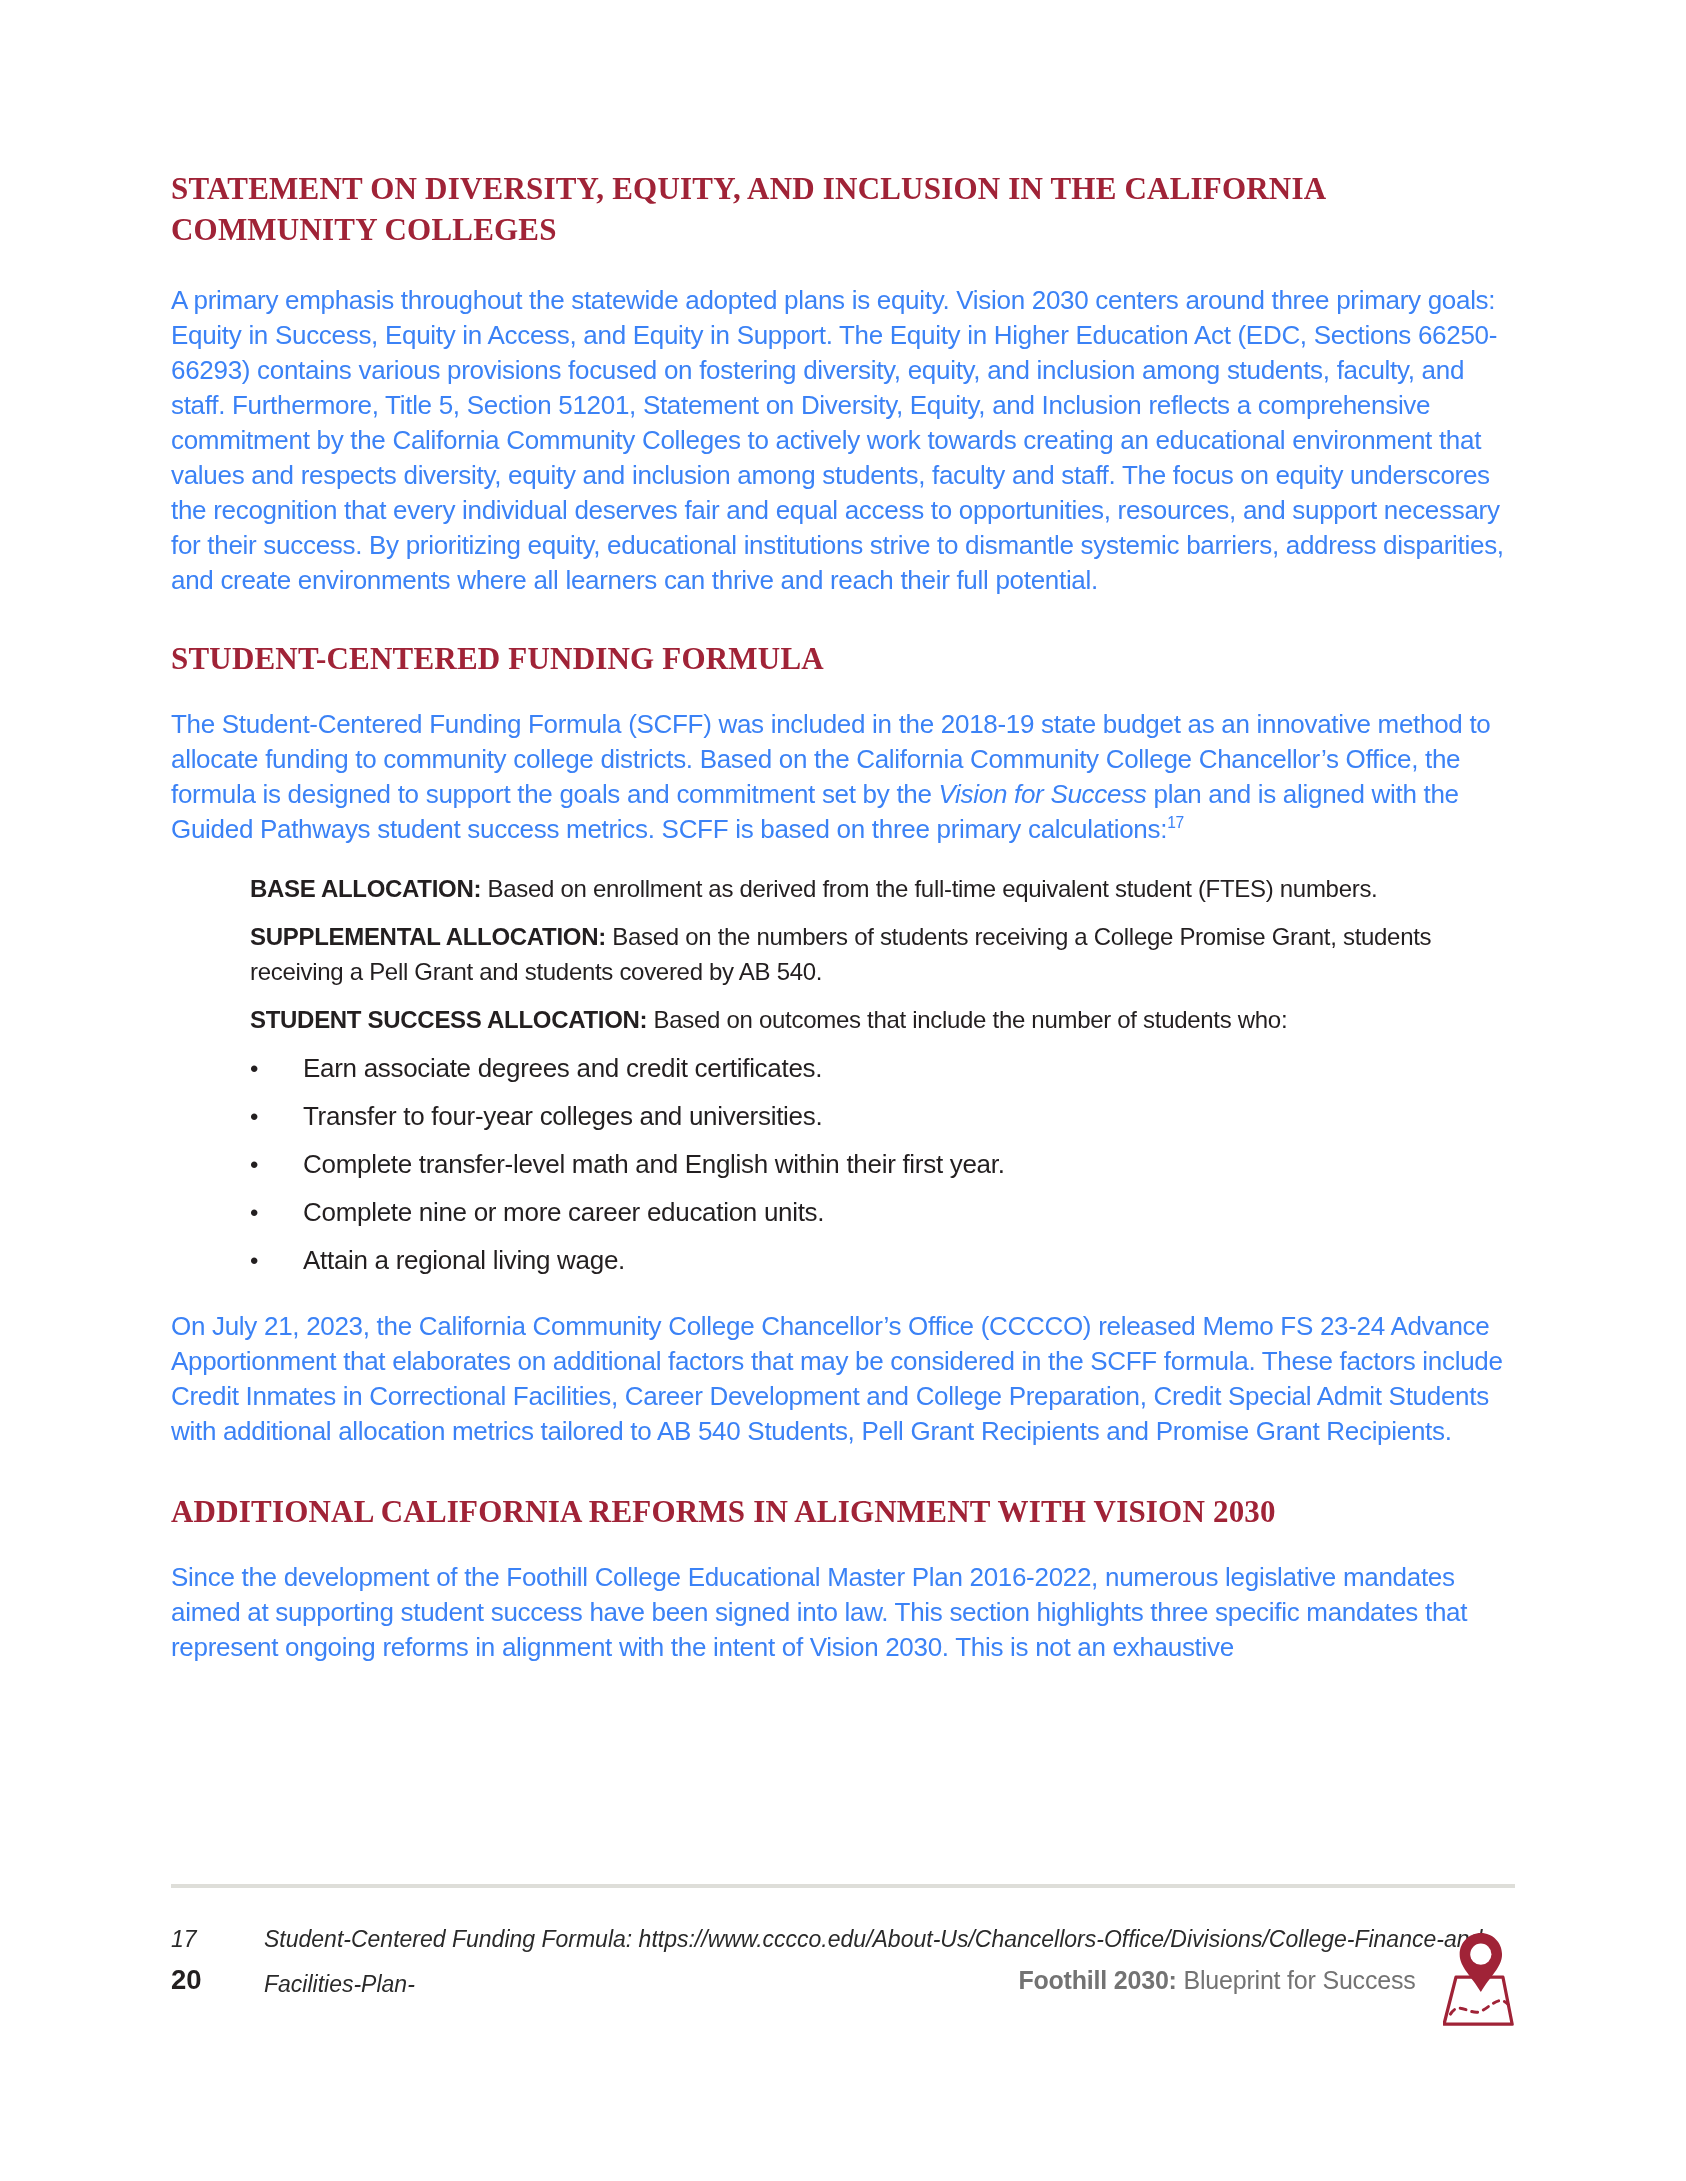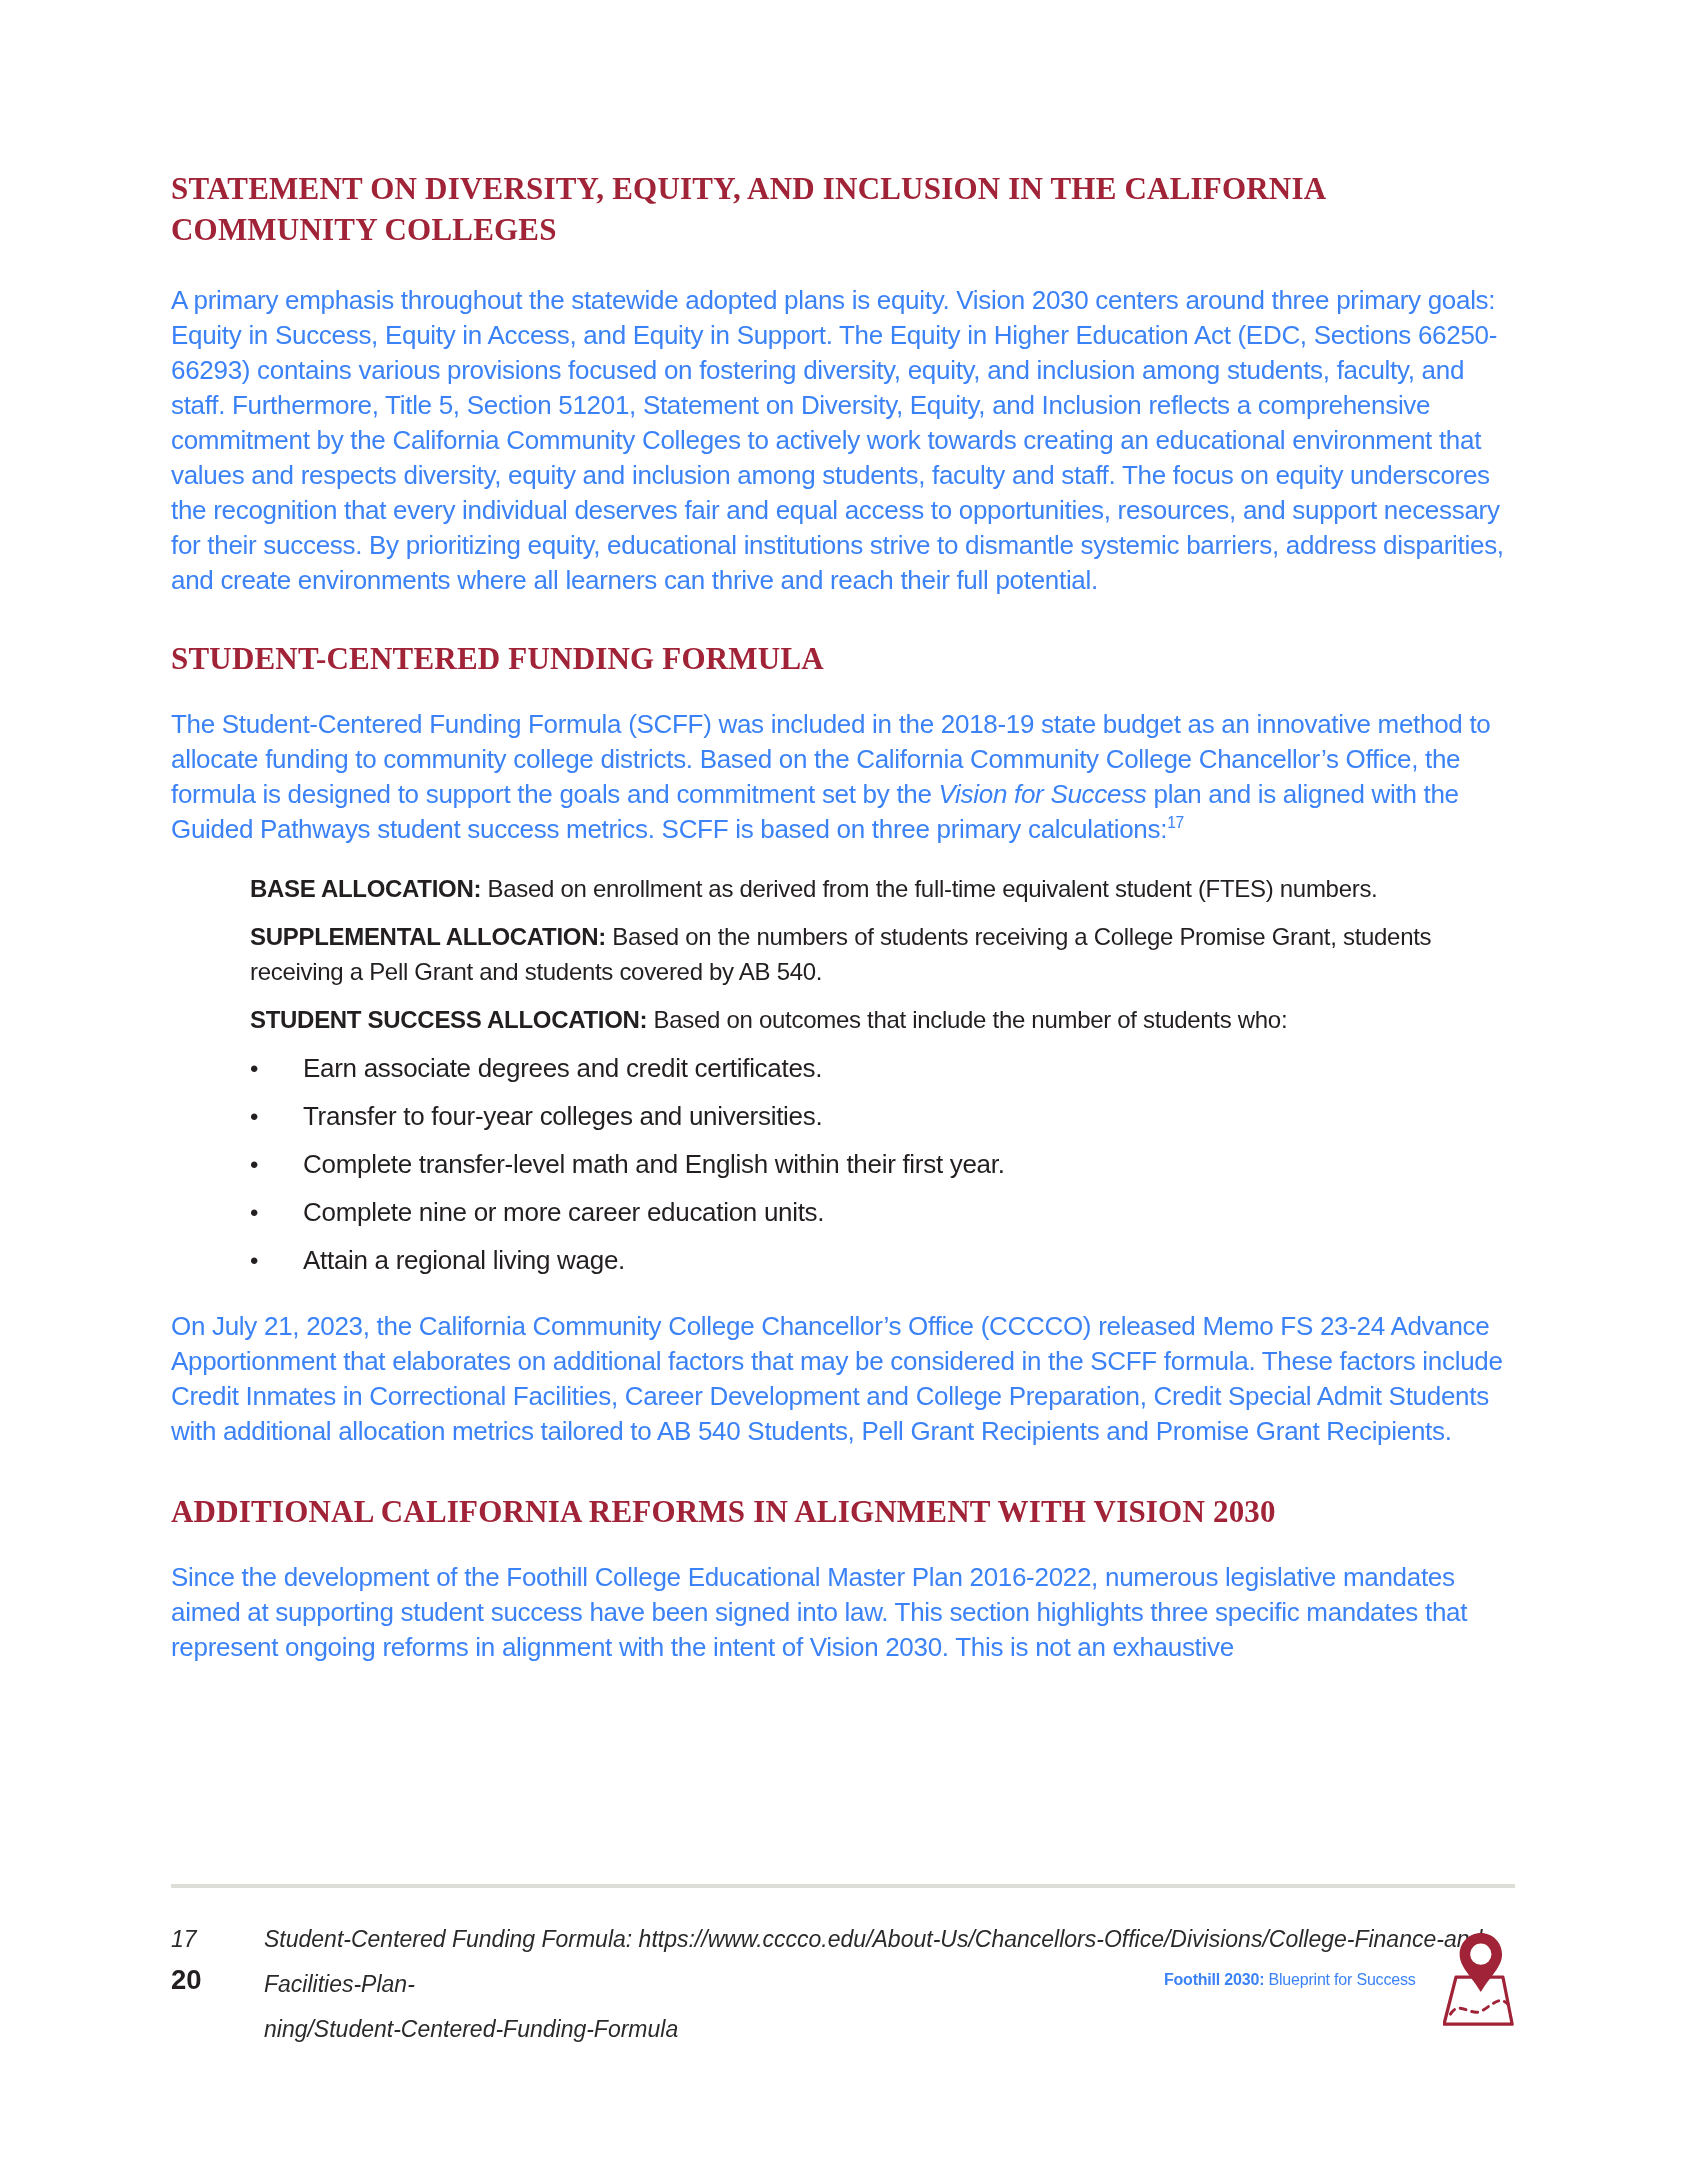--- a/index.html
+++ b/index.html
@@ -120,22 +120,22 @@
     color: #231F20;
     font-size: 27.5px;
     font-weight: 600;
   }
   .footer-right {
     display: flex;
     align-items: center;
     gap: 27.5px;
   }
   .brand {
-    color: #3b82f6;
-    font-size: 16px;
+    color: #737373;
+    font-size: 25px;
     letter-spacing: -0.2px;
     margin-left: 31px;
   }
   .brand .brand-bold { font-weight: 700; }
   .map-icon { width: 72px; height: 94px; display: block; }
 </style>
 </head>
 <body>
 
 <div class="page">
@@ -179,21 +179,20 @@
     <p class="body p4">Since the development of the Foothill College Educational Master Plan 2016-2022, numerous legislative mandates aimed at supporting student success have been signed into law. This section highlights three specific mandates that represent ongoing reforms in alignment with the intent of Vision 2030. This is not an exhaustive</p>
 
   </div>
 
   <div class="footnote-rule"></div>
 
   <div class="footnote">
     <div class="fn-num">17</div>
     <div class="fn-text">
       <div>Student-Centered Funding Formula: https://www.cccco.edu/About-Us/Chancellors-Office/Divisions/College-Finance-and-Facilities-Plan-</div>
-      <div>ning/Student-Centered-Funding-Formula</div>
     </div>
   </div>
 
   <div class="footer">
     <div class="page-num">20</div>
     <div class="footer-right">
       <span class="brand"><span class="brand-bold">Foothill 2030:</span> <span>Blueprint for Success</span></span>
       <svg class="map-icon" viewBox="0 0 78 102" xmlns="http://www.w3.org/2000/svg">
         <path d="M14 48 L65 48 L75 99 L1 99 Z" fill="#ffffff" stroke="#A02337" stroke-width="3.5" stroke-linejoin="round"></path>
         <path d="M8 88 C 18 72, 30 92, 43 84 S 62 68, 71 78" fill="none" stroke="#A02337" stroke-width="3.2" stroke-dasharray="6.5 6.5" stroke-linecap="round"></path>

